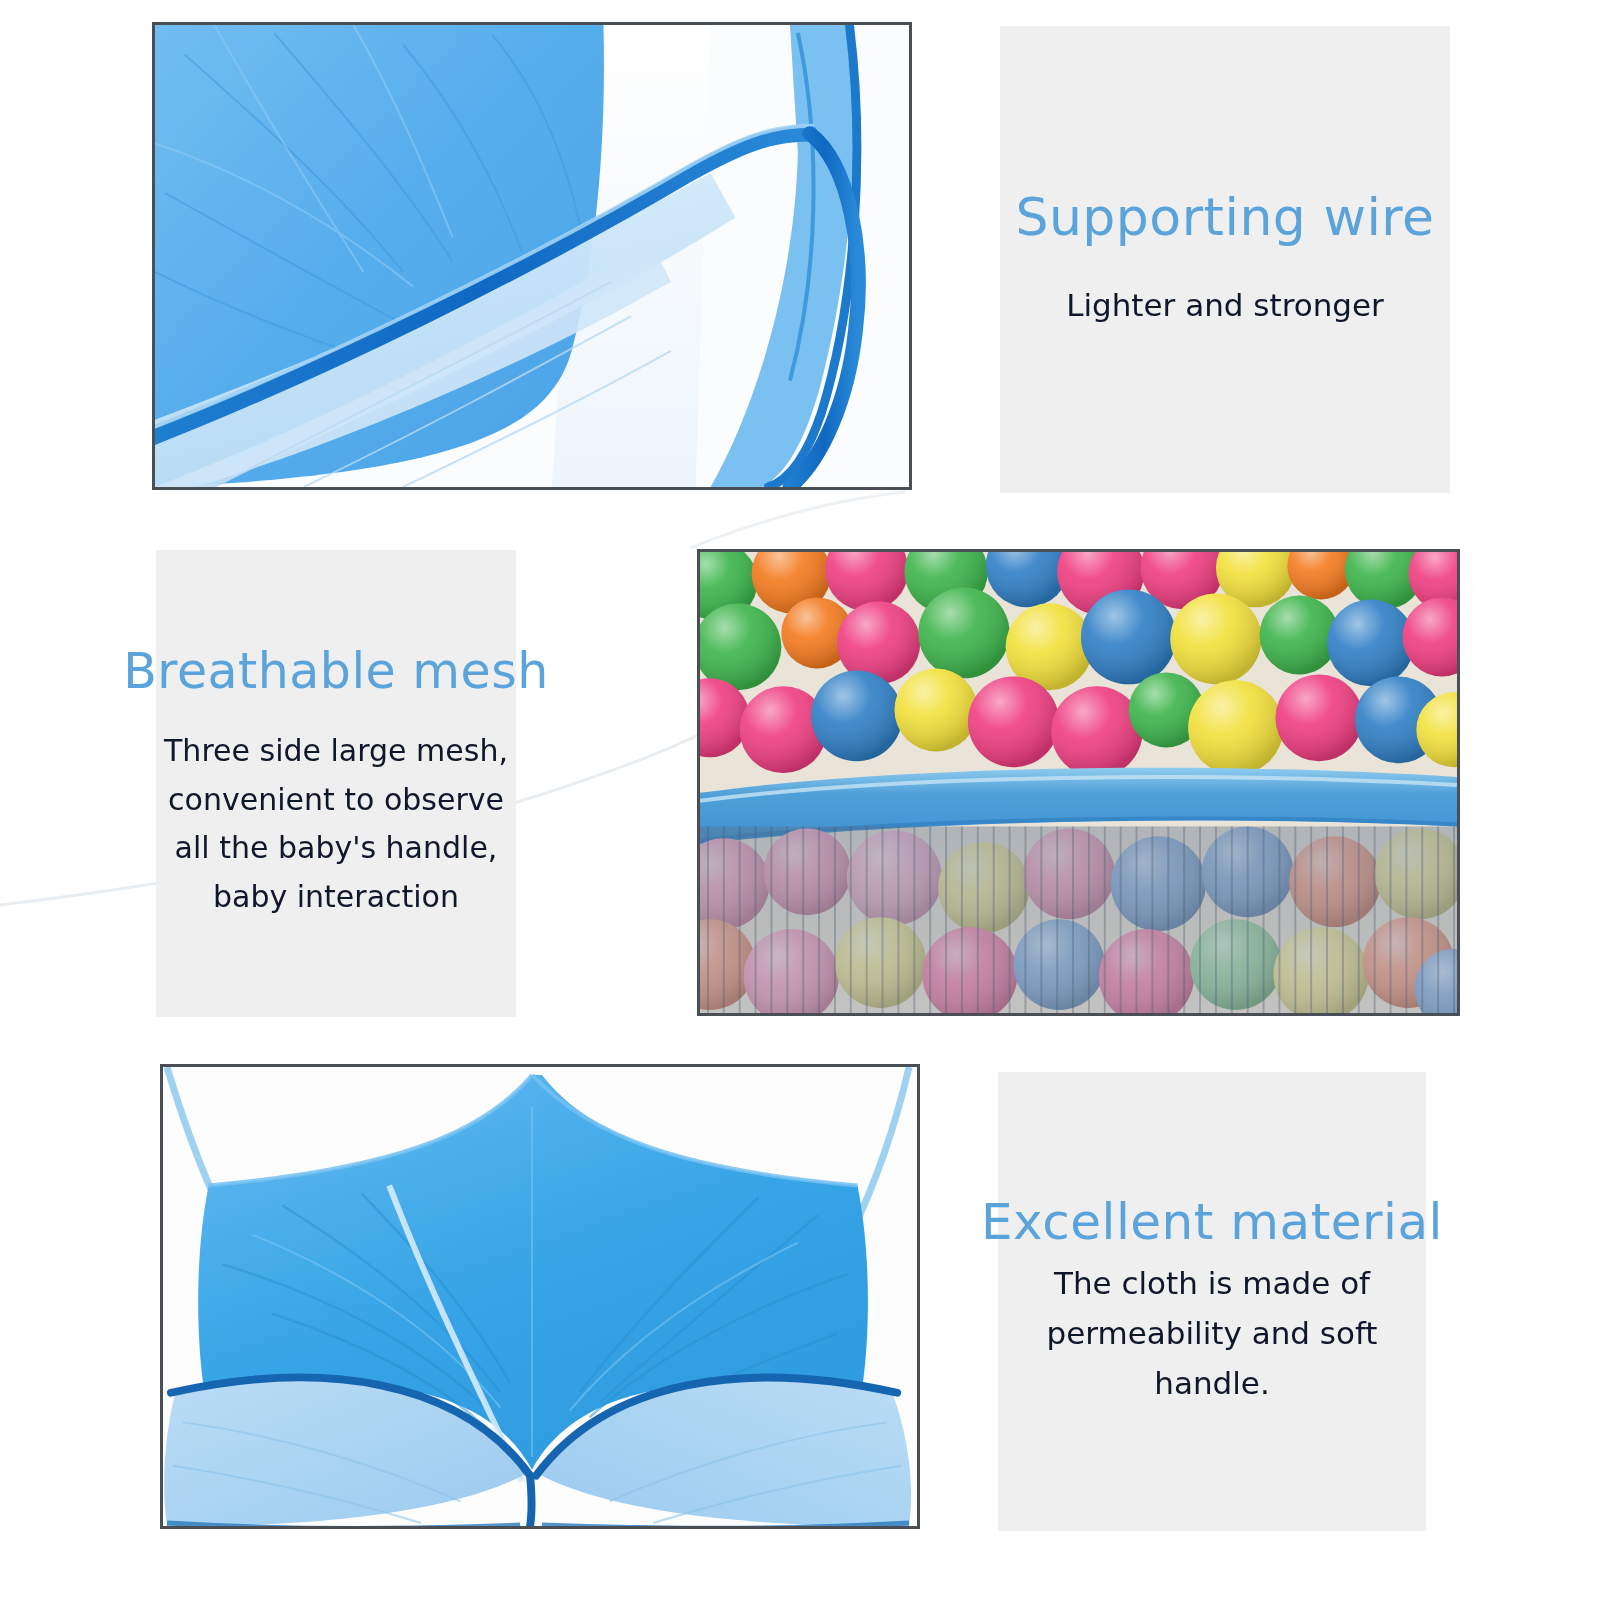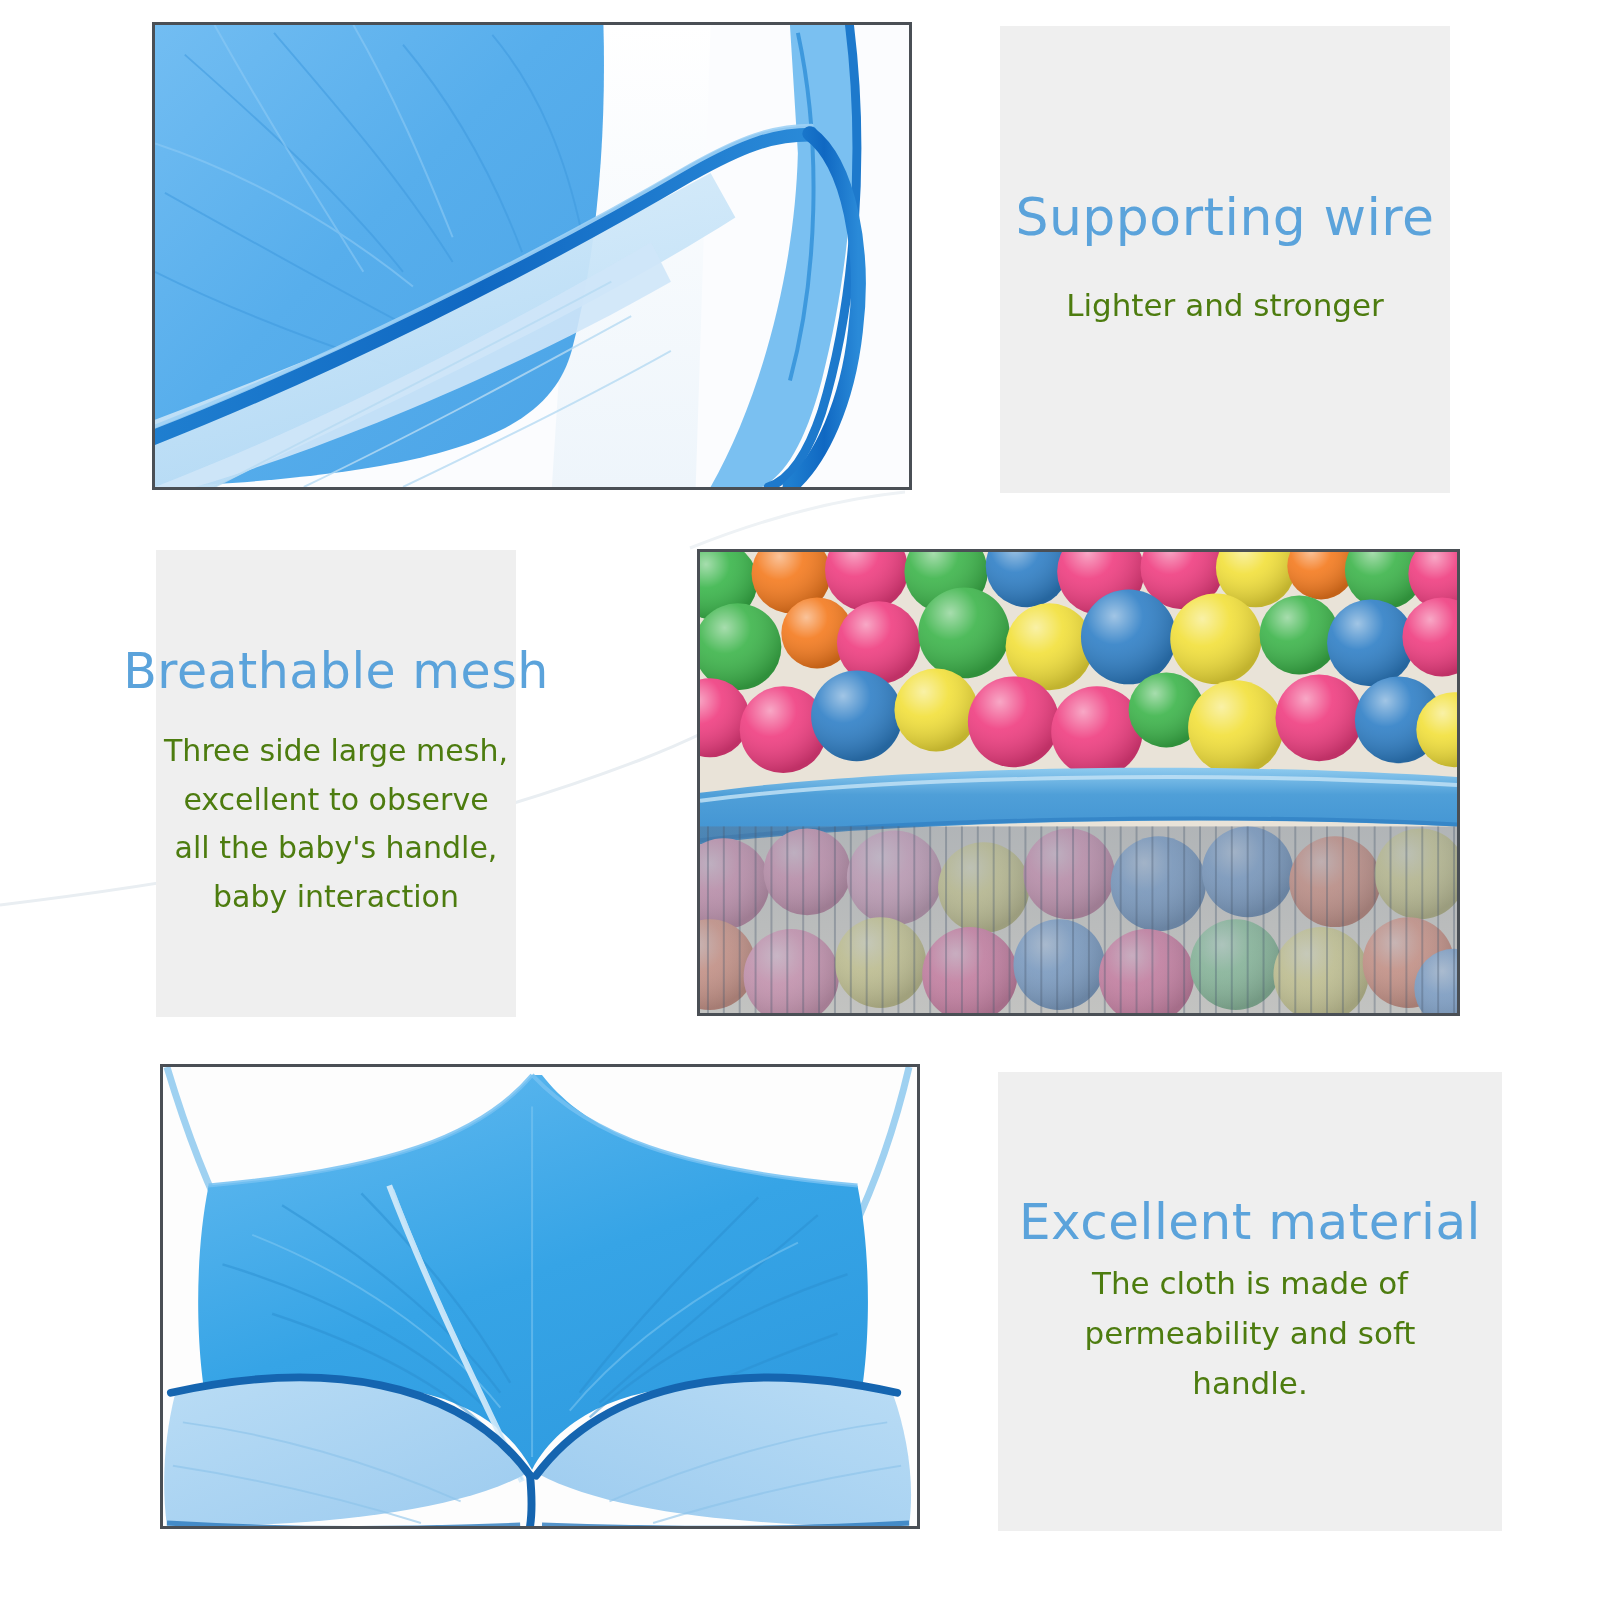--- a/index.html
+++ b/index.html
@@ -31,38 +31,38 @@
     justify-content:center;
   }
   .heading{
     color:#5ba3db;
     font-weight:400;
     letter-spacing:.5px;
     white-space:nowrap;
     line-height:1.1;
   }
   .body-line{
-    color:#4d7c0f;
+    color:#0f172a;
     text-align:right;
     white-space:nowrap;
     line-height:1.62;
   }
 
   
   #panel-wire{left:1000px;top:26px;width:450px;height:467px;}
   #panel-wire .heading{font-size:52px;margin:0 0 34px 0;}
   #panel-wire .body-line{font-size:31px;}
 
   
   #panel-mesh{left:156px;top:550px;width:360px;height:467px;}
   #panel-mesh .heading{font-size:49px;margin:0 0 28px 0;}
   #panel-mesh .body-line{font-size:30px;}
 
   
-  #panel-material{left:998px;top:1072px;width:504px;height:459px;}
+  #panel-material{left:998px;top:1072px;width:428px;height:459px;}
   #panel-material .heading{font-size:50px;margin:0 0 8px 0;}
   #panel-material .body-line{font-size:31px;}
 
   
   #photo-wire{left:152px;top:22px;width:760px;height:468px;}
   #photo-balls{left:697px;top:549px;width:763px;height:467px;}
   #photo-mesh-tent{left:160px;top:1064px;width:760px;height:465px;}
 
   .ph-inner{position:absolute;left:0;top:0;width:100%;height:100%;}
 </style>
@@ -141,21 +141,21 @@
   </div>
 
   <div class="textpanel" id="panel-wire">
     <div class="heading">Supporting wire</div>
     <div class="body-line">Lighter and stronger</div>
   </div>
 
   <div class="textpanel" id="panel-mesh">
     <div class="heading">Breathable mesh</div>
     <div class="body-line">Three side large mesh,</div>
-    <div class="body-line">excellent to observe</div>
+    <div class="body-line">convenient to observe</div>
     <div class="body-line">all the baby's handle,</div>
     <div class="body-line">baby interaction</div>
   </div>
 
   <div class="photo" id="photo-balls">
     <svg class="ph-inner" viewBox="0 0 763 467" preserveAspectRatio="none">
       <defs>
         <radialGradient id="bs" cx="35%" cy="28%" r="72%">
           <stop offset="0%" stop-color="#ffffff" stop-opacity=".55"></stop>
           <stop offset="42%" stop-color="#ffffff" stop-opacity=".10"></stop>

